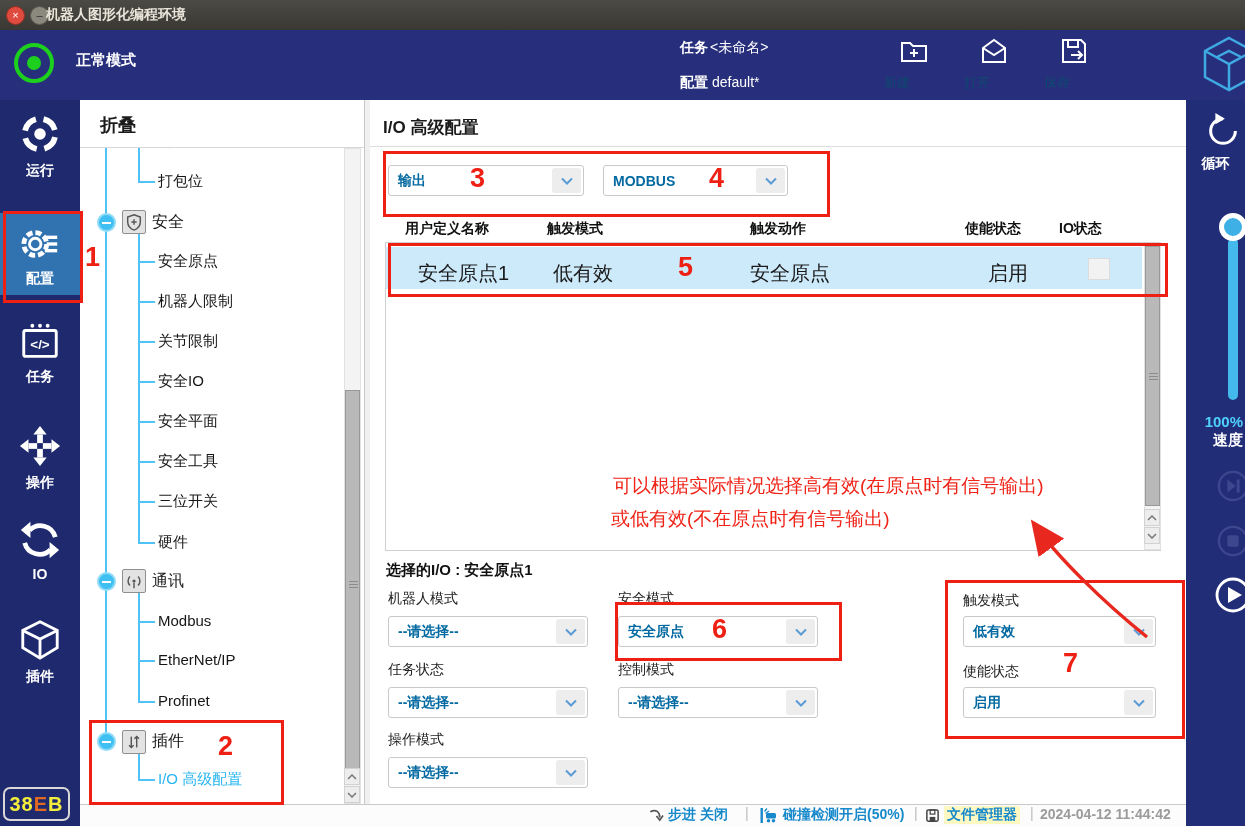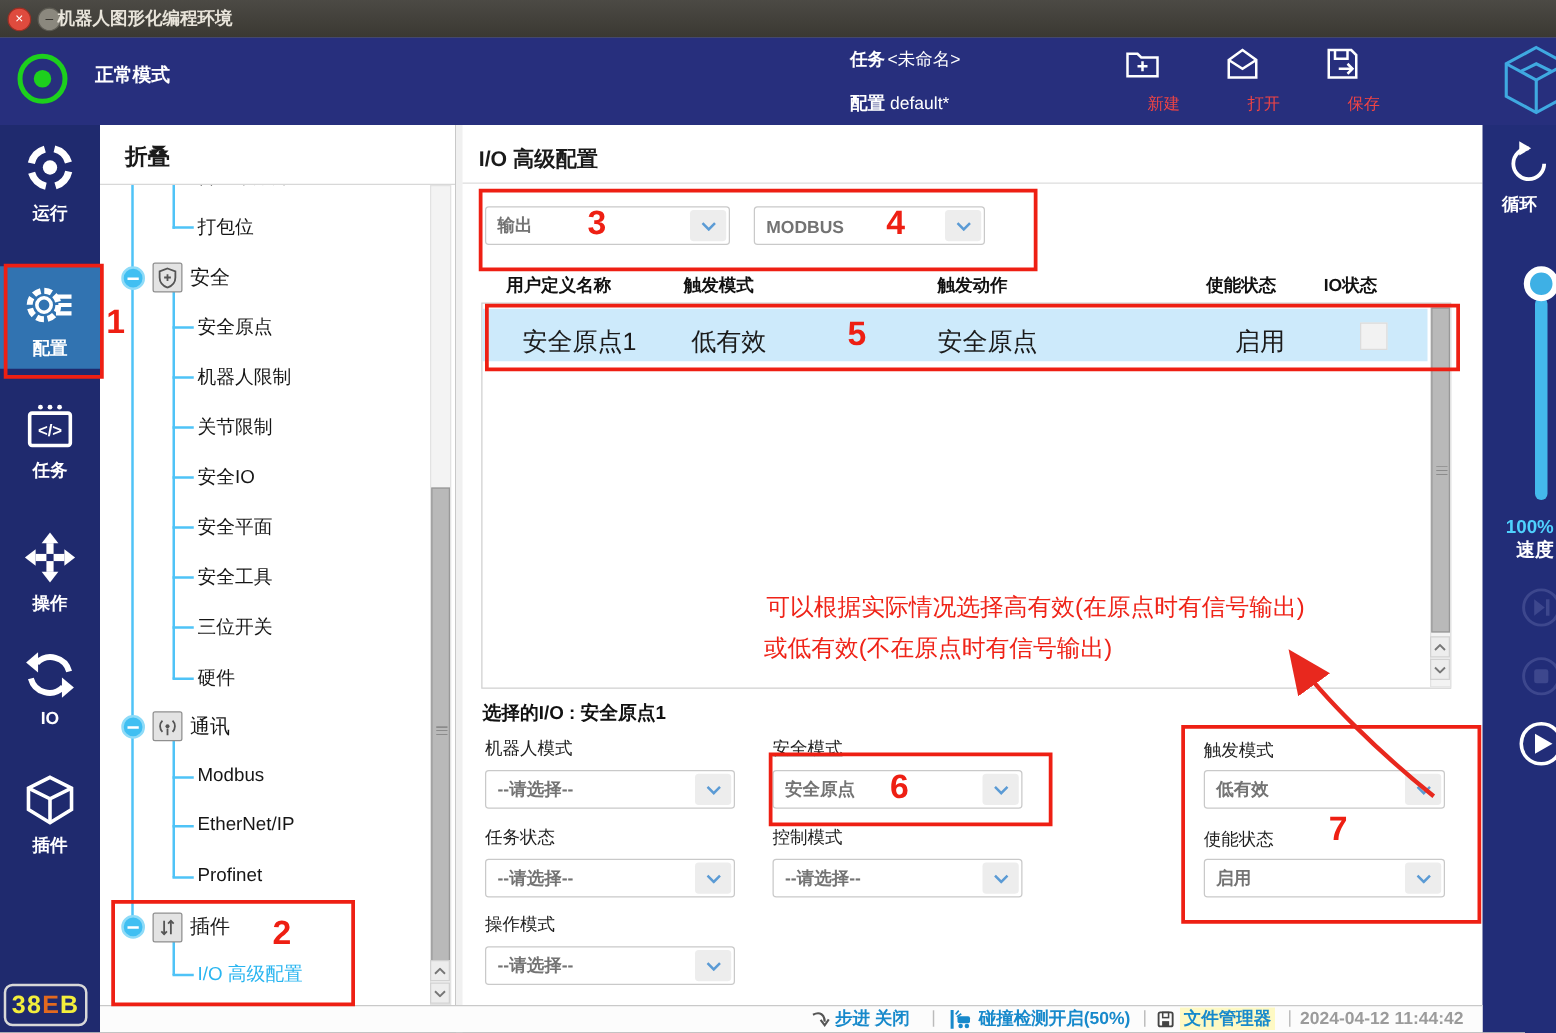--- a/index.html
+++ b/index.html
@@ -9,21 +9,21 @@
   
   .titlebar{position:absolute;left:0;top:0;width:1245px;height:30px;
     background:linear-gradient(#4c4a45,#3a3832);border-bottom:1px solid #2b2a26;}
   .tb-btn{position:absolute;top:6px;width:17px;height:17px;border-radius:50%;
     display:flex;align-items:center;justify-content:center;font-size:11px;line-height:1;}
   .tb-title{position:absolute;left:46px;top:6px;font-size:14px;font-weight:bold;color:#e8e4da;}
   
   .header{position:absolute;left:0;top:30px;width:1245px;height:70px;background:#272f7d;}
   .hdr-lab{font-weight:bold;color:#fff;font-size:14px;position:absolute;}
   .hdr-val{color:#fff;font-size:14px;position:absolute;}
-  .hbtn-label{position:absolute;color:#ef4444;font-size:13px;width:60px;text-align:right;}
+  .hbtn-label{position:absolute;color:#0c4a6e;font-size:13px;width:60px;text-align:left;}
   
   .lsidebar{position:absolute;left:0;top:100px;width:80px;height:726px;background:#1f2a6e;}
   .rsidebar{position:absolute;left:1186px;top:100px;width:59px;height:726px;background:#222d78;}
   .sb-active{position:absolute;left:0;top:213px;width:80px;height:82px;background:#3173b1;}
   .sb-label{position:absolute;width:80px;text-align:center;color:#fff;font-size:14px;font-weight:bold;}
   
   .treepanel{position:absolute;left:80px;top:100px;width:284px;height:704px;background:#fff;border-right:1px solid #c8c8c8;}
   .tree-hdr{position:absolute;left:80px;top:100px;width:284px;height:47px;background:#fff;border-bottom:1px solid #d8d8d8;z-index:3;}
   .spacer{position:absolute;left:365px;top:100px;width:5px;height:726px;background:#f0f0f0;}
   .vline,.hline{position:absolute;background:#4fc3f7;z-index:1;}
@@ -39,21 +39,21 @@
   .scroll-thumb{position:absolute;background:#b9b9b9;border:1px solid #989898;box-sizing:border-box;}
   .grip{position:absolute;left:3px;width:9px;height:8px;
     background:repeating-linear-gradient(#8b8b8b 0 1px,transparent 1px 3px);}
   .scroll-btn{position:absolute;width:16px;height:17px;background:#ededed;border:1px solid #d2d2d2;
     box-sizing:border-box;display:flex;align-items:center;justify-content:center;}
   
   .main-title{position:absolute;left:383px;top:116px;font-size:17px;font-weight:bold;color:#1a1a1a;}
   .main-divider{position:absolute;left:370px;top:146px;width:816px;height:1px;background:#ddd;}
   .dd{position:absolute;height:31px;background:#fff;border:1px solid #c9c9c9;border-radius:3px;
     box-sizing:border-box;display:flex;align-items:center;justify-content:space-between;}
-  .dd-val{padding-left:9px;font-size:14px;font-weight:600;color:#737373;white-space:nowrap;}
+  .dd-val{padding-left:9px;font-size:14px;font-weight:600;color:#0369a1;white-space:nowrap;}
   .dd-btn{width:29px;height:25px;margin-right:2px;background:#ededed;border-radius:3px;
     display:flex;align-items:center;justify-content:center;}
   .th{position:absolute;font-size:14px;font-weight:bold;color:#111;top:220px;}
   .tablebox{position:absolute;left:385px;top:242px;width:776px;height:309px;border:1px solid #d0d0d0;box-sizing:border-box;}
   .sel-row{position:absolute;left:386px;top:247px;width:756px;height:42px;background:#cdeafb;}
   .cell{position:absolute;font-size:20px;color:#1a1a1a;top:260px;}
   .flabel{position:absolute;font-size:14px;color:#222;}
   .section-hdr{position:absolute;font-size:15px;font-weight:bold;color:#111;}
   
   .red-box{position:absolute;border:3px solid #ee1f13;z-index:40;pointer-events:none;}

